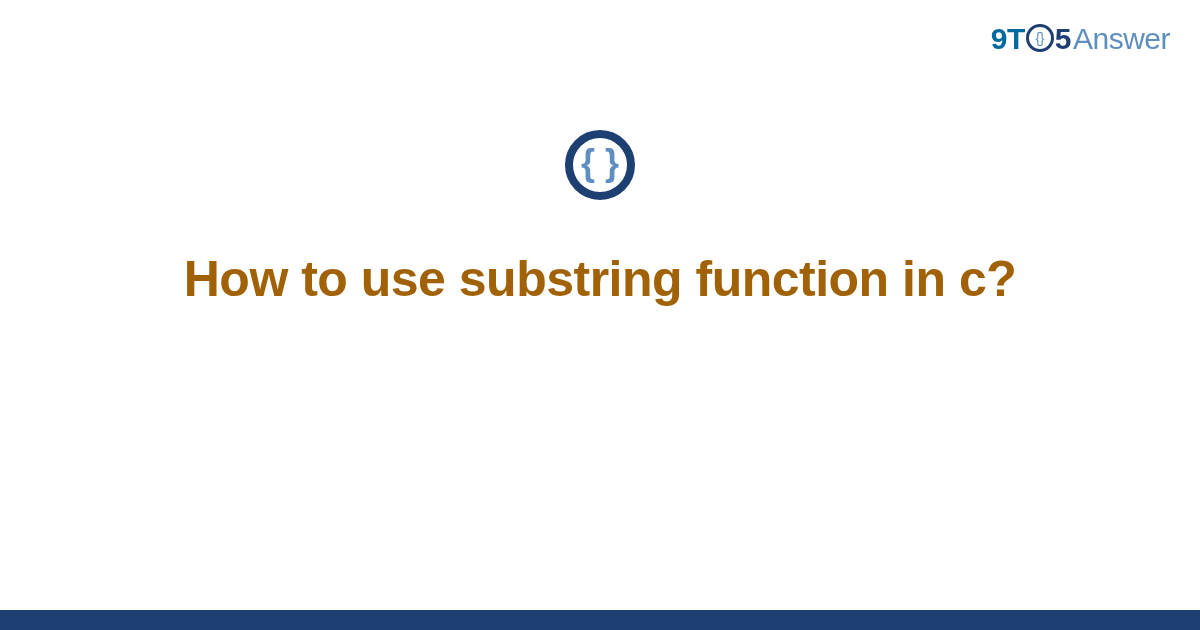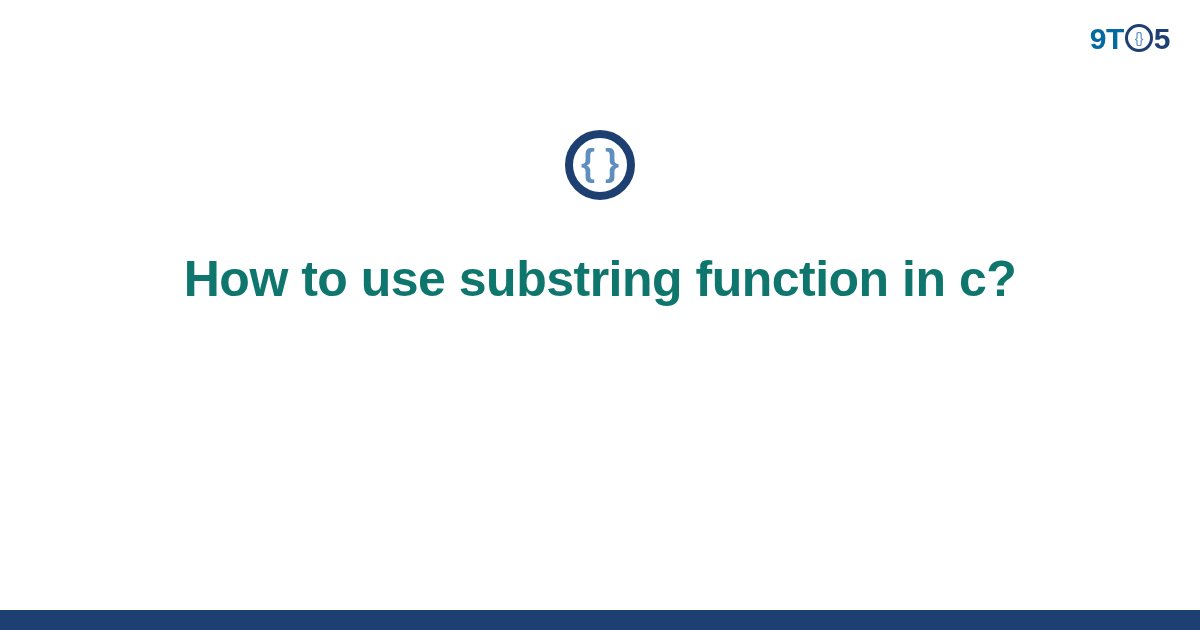--- a/index.html
+++ b/index.html
@@ -66,21 +66,21 @@
       font-size: 36px;
       font-weight: 700;
       color: #5e8fbf;
       letter-spacing: 0px;
       line-height: 1;
       font-family: Arial, sans-serif;
       position: relative;
       top: -2px;
     }
     .title {
-      color: #0f766e;
+      color: #a16207;
       font-size: 50px;
       font-weight: 700;
       text-align: center;
       max-width: 1000px;
       line-height: 1.25;
       letter-spacing: -0.5px;
     }
     .footer-bar {
       position: absolute;
       left: 0;
@@ -92,20 +92,21 @@
   </style>
 </head>
 <body>
 
 <div class="logo-area">
   <span class="logo-9t">9T</span>
   <span class="logo-circle">
     <span>{}</span>
   </span>
   <span class="logo-5">5</span>
+  <span class="logo-answer">Answer</span>
 </div>
 
 <div class="center-wrap">
   <div class="code-icon">
     <span class="code-icon-inner">{ }</span>
   </div>
   <h1 class="title">How to use substring function in c?</h1>
 </div>
 
 <div class="footer-bar"></div>

